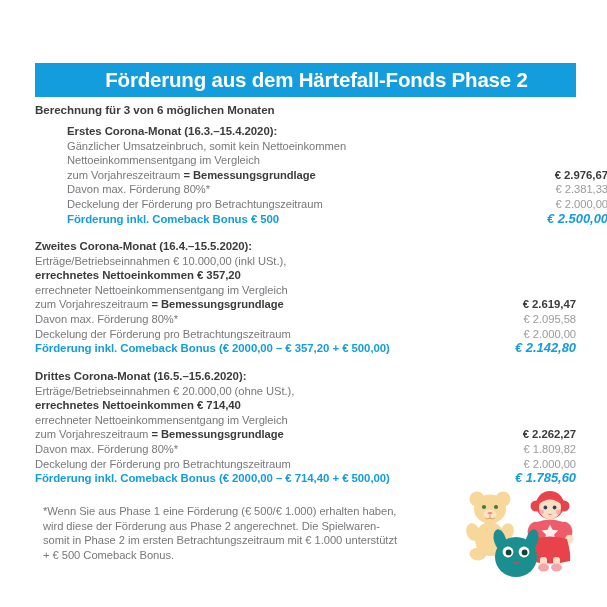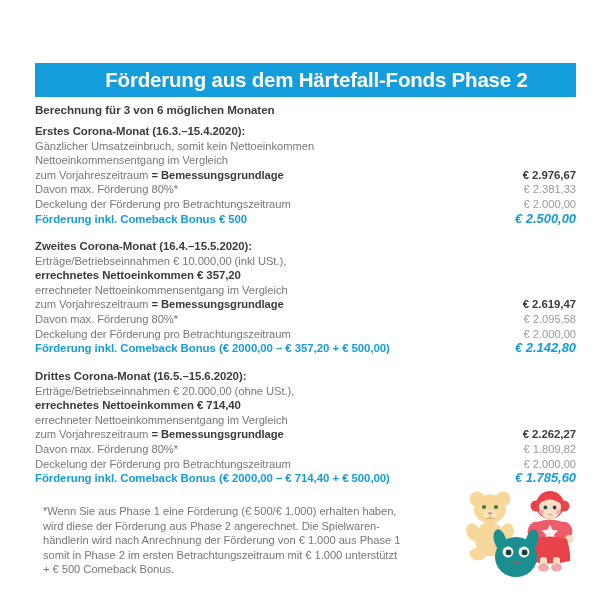--- a/index.html
+++ b/index.html
@@ -57,21 +57,21 @@
     letter-spacing: -0.05px;
     white-space: nowrap;
   }
 
   
   .block {
     position: absolute;
     left: 35px;
     width: 541px;
   }
-  .block-1 { top: 124px; }
+  .block-1 { top: 124px; margin-left: 32px; }
   .block-2 { top: 239px; }
   .block-3 { top: 369px; }
 
   .row {
     position: relative;
     height: 14.6px;
     line-height: 14.6px;
     white-space: nowrap;
   }
   .label {
@@ -244,21 +244,20 @@
     </div>
     <div class="row">
       <span class="label accent">Förderung inkl. Comeback Bonus (€ 2000,00 – € 714,40 + € 500,00)</span>
       <span class="value accent">€ 1.785,60</span>
     </div>
   </div>
 
   <div class="footnote">
     <div>*Wenn Sie aus Phase 1 eine Förderung (€ 500/€ 1.000) erhalten haben,</div>
     <div>wird diese der Förderung aus Phase 2 angerechnet. Die Spielwaren-</div>
-    <div>händlerin wird nach Anrechnung der Förderung von € 1.000 aus Phase 1</div>
     <div>somit in Phase 2 im ersten Betrachtungszeitraum mit € 1.000 unterstützt</div>
     <div>+ € 500 Comeback Bonus.</div>
   </div>
 
   <div class="toys">
     <svg viewBox="0 0 120 100" width="120" height="100" xmlns="http://www.w3.org/2000/svg">
 
       <g>
 
         <circle cx="11" cy="12" r="7.5" fill="#f7d79a"></circle>

